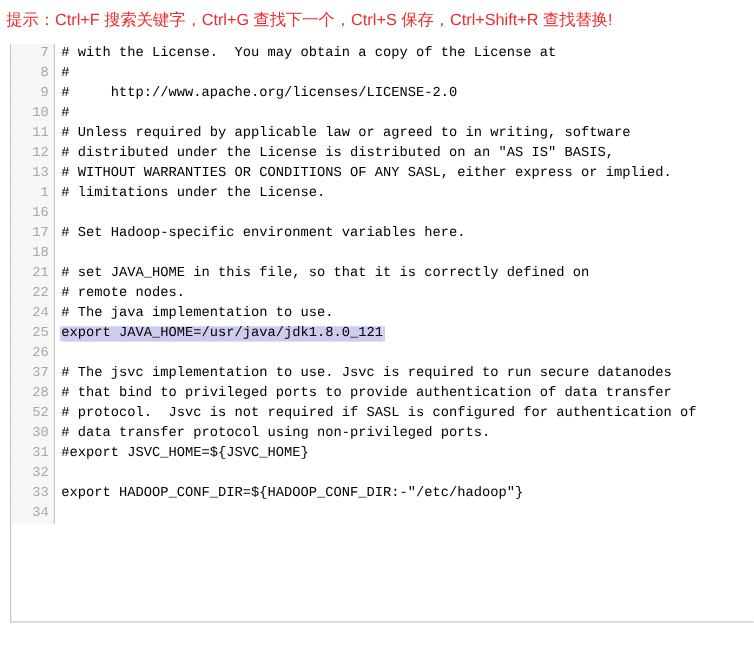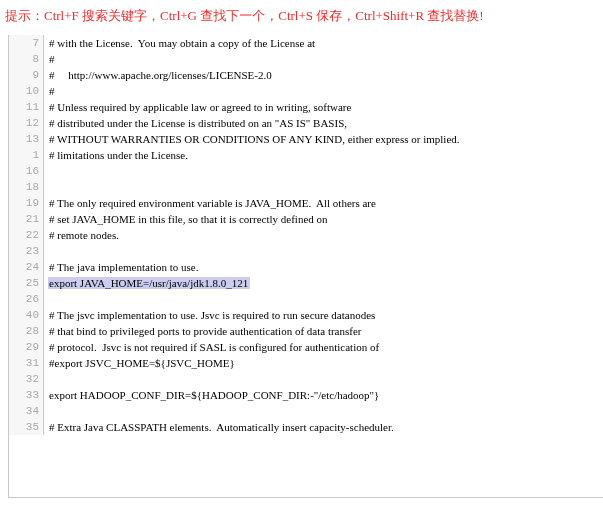--- a/index.html
+++ b/index.html
@@ -10,21 +10,20 @@
     height: 520px;
     overflow: hidden;
     font-family: "Liberation Sans", sans-serif;
   }
   .hint {
     color: var(--hint-color, #ee2c2c);
     font-size: 13px;
     line-height: 16px;
     padding: 8px 0 0 5px;
     white-space: nowrap;
-    font-family: Liberation Serif, serif;
   }
   .editor {
     margin: 11px 0 0 8px;
     height: 462px;
     overflow: hidden;
     border-left: 1px solid var(--border-color, #c8c8c8);
     border-bottom: 1px solid var(--border-color, #c8c8c8);
     background: #ffffff;
     font-family: "Liberation Mono", "DejaVu Sans Mono", monospace;
     cursor: text;
@@ -47,21 +46,20 @@
     user-select: none;
   }
   .code {
     flex: 1 1 auto;
     color: var(--code-text, #000000);
     font-size: 11px;
     line-height: 16px;
     padding-left: 5px;
     white-space: pre;
     overflow: hidden;
-    font-family: Liberation Serif, serif;
   }
   .selected {
     background: var(--selection-bg, #ccccee);
     box-shadow: 2px 0 0 var(--selection-bg, #ccccee), -1px 0 0 var(--selection-bg, #ccccee);
   }
 </style>
 </head>
 <body>
 
 <div class="hint">提示：Ctrl+F 搜索关键字，Ctrl+G 查找下一个，Ctrl+S 保存，Ctrl+Shift+R 查找替换!</div>
@@ -92,91 +90,91 @@
     <div class="code"># Unless required by applicable law or agreed to in writing, software</div>
   </div>
 
   <div class="row">
     <div class="gutter">12</div>
     <div class="code"># distributed under the License is distributed on an "AS IS" BASIS,</div>
   </div>
 
   <div class="row">
     <div class="gutter">13</div>
-    <div class="code"># WITHOUT WARRANTIES OR CONDITIONS OF ANY KIND, either express or implied.</div>
+    <div class="code"># WITHOUT WARRANTIES OR CONDITIONS OF ANY SASL, either express or implied.</div>
   </div>
 
 
   <div class="row">
     <div class="gutter">1</div>
     <div class="code"># limitations under the License.</div>
   </div>
 
   <div class="row">
     <div class="gutter">16</div>
     <div class="code"></div>
   </div>
 
+  <div class="row">
+    <div class="gutter">17</div>
+    <div class="code"># Set Hadoop-specific environment variables here.</div>
+  </div>
 
   <div class="row">
     <div class="gutter">18</div>
     <div class="code"></div>
   </div>
 
-  <div class="row">
-    <div class="gutter">19</div>
-    <div class="code"># The only required environment variable is JAVA_HOME.  All others are</div>
-  </div>
 
 
   <div class="row">
     <div class="gutter">21</div>
     <div class="code"># set JAVA_HOME in this file, so that it is correctly defined on</div>
   </div>
 
   <div class="row">
     <div class="gutter">22</div>
     <div class="code"># remote nodes.</div>
   </div>
 
-  <div class="row">
-    <div class="gutter">23</div>
-    <div class="code"></div>
-  </div>
 
   <div class="row">
     <div class="gutter">24</div>
     <div class="code"># The java implementation to use.</div>
   </div>
 
   <div class="row">
     <div class="gutter">25</div>
     <div class="code"><span class="selected">export JAVA_HOME=/usr/java/jdk1.8.0_121</span></div>
   </div>
 
   <div class="row">
     <div class="gutter">26</div>
     <div class="code"></div>
   </div>
 
   <div class="row">
-    <div class="gutter">40</div>
+    <div class="gutter">37</div>
     <div class="code"># The jsvc implementation to use. Jsvc is required to run secure datanodes</div>
   </div>
 
   <div class="row">
     <div class="gutter">28</div>
     <div class="code"># that bind to privileged ports to provide authentication of data transfer</div>
   </div>
 
   <div class="row">
-    <div class="gutter">29</div>
+    <div class="gutter">52</div>
     <div class="code"># protocol.  Jsvc is not required if SASL is configured for authentication of</div>
   </div>
 
+  <div class="row">
+    <div class="gutter">30</div>
+    <div class="code"># data transfer protocol using non-privileged ports.</div>
+  </div>
 
   <div class="row">
     <div class="gutter">31</div>
     <div class="code">#export JSVC_HOME=${JSVC_HOME}</div>
   </div>
 
   <div class="row">
     <div class="gutter">32</div>
     <div class="code"></div>
   </div>
@@ -184,17 +182,13 @@
   <div class="row">
     <div class="gutter">33</div>
     <div class="code">export HADOOP_CONF_DIR=${HADOOP_CONF_DIR:-"/etc/hadoop"}</div>
   </div>
 
   <div class="row">
     <div class="gutter">34</div>
     <div class="code"></div>
   </div>
 
-  <div class="row">
-    <div class="gutter">35</div>
-    <div class="code"># Extra Java CLASSPATH elements.  Automatically insert capacity-scheduler.</div>
-  </div>
 </div>
 
 </body></html>

